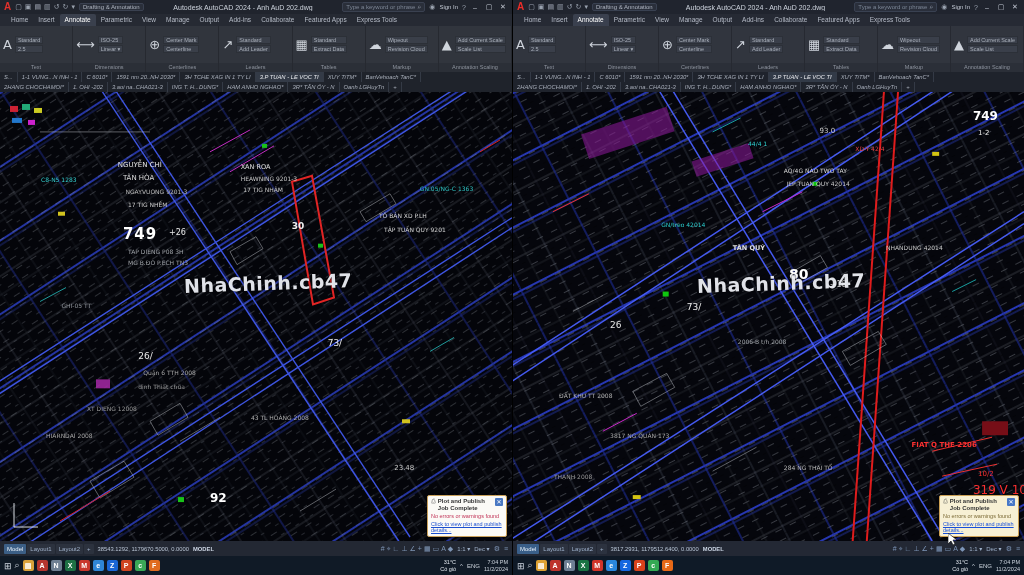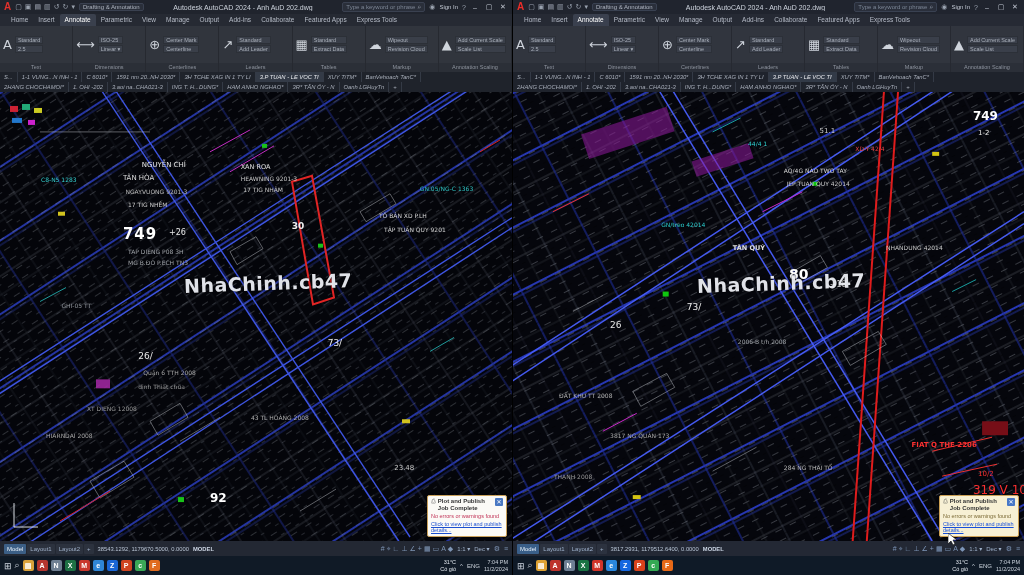--- a/index.html
+++ b/index.html
@@ -268,21 +268,21 @@
           <rect x="34" y="16" width="8" height="5" fill="#cccc22"></rect>
             <rect x="12" y="26" width="10" height="5" fill="#2277cc"></rect>
           <rect x="28" y="28" width="7" height="5" fill="#cc22cc"></rect>
         </g>
         <g stroke="#d8dce2" stroke-width="1">
             <line x1="14" y1="436" x2="14" y2="412"></line>
             <line x1="14" y1="436" x2="38" y2="436"></line>
           </g>
       </svg>
       <div class="labels">
-          <span class="lbl" style="left: 23%; top: 15.5%; color: rgb(230, 230, 230); padding-left: 24px;">NGUYỄN CHÍ</span>
+          <span class="lbl" style="left: 23%; top: 15.5%; color: rgb(230, 230, 230);">NGUYỄN CHÍ</span>
           <span class="lbl" style="left: 24%; top: 18.5%; color: rgb(220, 220, 220);">TÂN HÒA</span>
           <span class="lbl" style="left: 24.5%; top: 21.5%; color: rgb(185, 185, 185); font-size: 6px;">NGAYVUONG 9201-3</span>
           <span class="lbl" style="left: 25%; top: 24.5%; color: rgb(207, 207, 207); font-size: 6px;">17 TIG NHÊM</span>
           <span class="lbl" style="left: 24%; top: 30%; color: rgb(255, 255, 255); font-size: 15px; font-weight: 700; letter-spacing: 1px;">749</span>
           <span class="lbl" style="left: 33%; top: 30.5%; color: rgb(232, 232, 232); font-size: 8px;">+26</span>
           <span class="lbl" style="left: 57%; top: 29%; color: rgb(240, 240, 240); font-size: 9px; font-weight: bold;">30</span>
           <span class="lbl" style="left: 25%; top: 35%; color: rgb(159, 163, 168); font-size: 6px;">TAP DIENG P08 3H</span>
           <span class="lbl" style="left: 25%; top: 37.5%; color: rgb(159, 163, 168); font-size: 6px;">MG B.ĐO P.ECH TN3</span>
           <span class="lbl" style="left: 27%; top: 58%; color: rgb(232, 232, 232); font-size: 9px;">26/</span>
           <span class="lbl" style="left: 28%; top: 62%; color: rgb(168, 168, 168); font-size: 6px;">Quận 6 TTH 2008</span>
@@ -564,21 +564,21 @@
             <path d="M440,200 l24,-12"></path>
           </g>
         <g fill="#d2c31f">
             <rect x="120" y="404" width="8" height="4"></rect>
             <rect x="420" y="60" width="7" height="4"></rect>
           </g>
       </svg>
       <div class="labels">
           <span class="lbl" style="left: 90%; top: 4%; color: rgb(255, 255, 255); font-size: 12px; font-weight: 700;">749</span>
           <span class="lbl" style="left: 91%; top: 8.5%; color: rgb(232, 232, 232); font-size: 7px;">1-2</span>
-          <span class="lbl" style="left: 60%; top: 8%; color: rgb(207, 207, 207); font-size: 7px;">51.1</span>
+          <span class="lbl" style="left: 60%; top: 8%; color: rgb(207, 207, 207); font-size: 7px;">93.0</span>
           <span class="lbl" style="left: 46%; top: 11%; color: rgb(56, 204, 204); font-size: 6px;">44/4 1</span>
           <span class="lbl" style="left: 53%; top: 17%; color: rgb(216, 216, 216); font-size: 6px;">AQ/4G NAO TWO TAY</span>
           <span class="lbl" style="left: 53.5%; top: 19.8%; color: rgb(200, 200, 200); font-size: 6px;">JEP TUAN QUY 42014</span>
           <span class="lbl" style="left: 29%; top: 29%; color: rgb(52, 200, 200); font-size: 6px;">GN/treo 42014</span>
           <span class="lbl" style="left: 43%; top: 34%; color: rgb(224, 224, 224); font-size: 6.5px; font-weight: bold;">TÂN QUÝ</span>
           <span class="lbl" style="left: 73%; top: 34%; color: rgb(200, 200, 200); font-size: 6px;">NHANDUNG 42014</span>
           <span class="lbl" style="left: 54%; top: 39%; color: rgb(255, 255, 255); font-size: 14px; font-weight: 700;">80</span>
           <span class="lbl" style="left: 62%; top: 42%; color: rgb(232, 232, 232); font-size: 8px;">+18</span>
           <span class="lbl" style="left: 34%; top: 47%; color: rgb(240, 240, 240); font-size: 9px;">73/</span>
           <span class="lbl" style="left: 19%; top: 51%; color: rgb(232, 232, 232); font-size: 9px;">26</span>

